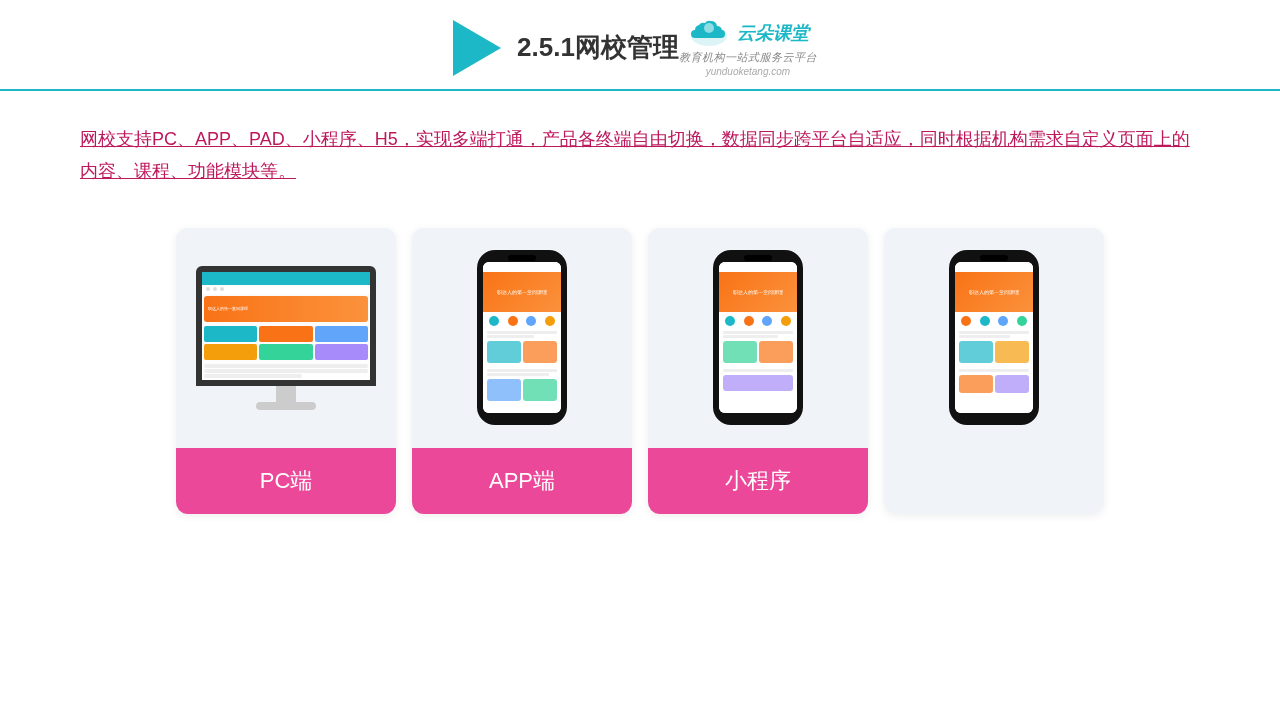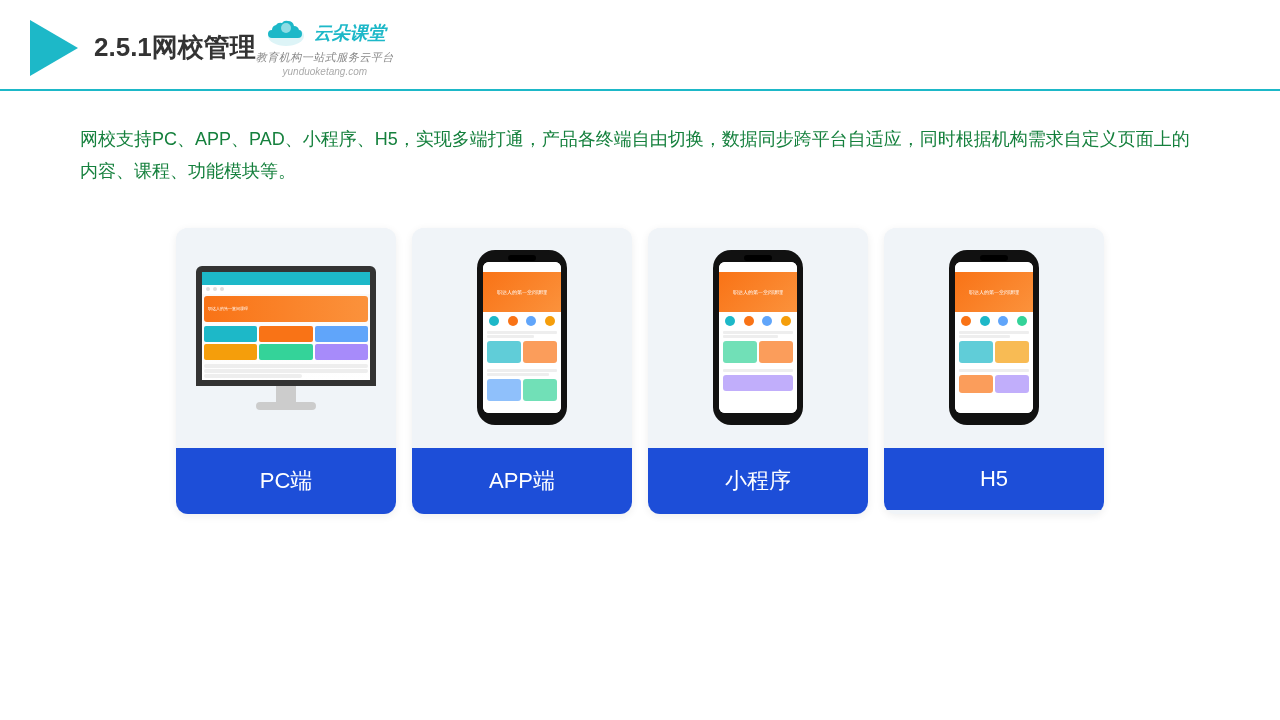--- a/index.html
+++ b/index.html
@@ -9,21 +9,21 @@
       background: #ffffff;
       font-family: 'Microsoft YaHei', 'PingFang SC', sans-serif;
       overflow: hidden;
       position: relative;
     }
 
     
     .header {
       display: flex;
       align-items: center;
-      justify-content: flex-start;
+      justify-content: center;
       padding: 18px 40px 12px 30px;
       border-bottom: 2px solid #1db8c8;
       position: relative;
     }
 
     .header-left {
       display: flex;
       align-items: center;
       gap: 16px;
     }
@@ -76,22 +76,23 @@
     .brand-url {
       font-size: 10px;
       color: #aaa;
       margin-top: 1px;
     }
 
     
     .description {
       padding: 32px 80px 20px 80px;
       font-size: 18px;
-      color: #15803d;
+      color: #be185d;
       line-height: 1.8;
+      text-decoration: underline;
     }
 
     
     .cards-container {
       display: flex;
       gap: 16px;
       padding: 20px 60px 30px 60px;
       justify-content: center;
     }
 
@@ -109,21 +110,21 @@
       height: 220px;
       display: flex;
       align-items: center;
       justify-content: center;
       padding: 16px;
       background: #f0f4f8;
       position: relative;
     }
 
     .card-label {
-      background: #1d4ed8;
+      background: #ec4899;
       color: white;
       text-align: center;
       font-size: 22px;
       font-weight: 500;
       padding: 18px 10px;
       border-radius: 0;
     }
 
     
     .pc-monitor {
@@ -505,16 +506,15 @@
             </div>
             <div class="phone-text-line" style="margin-top:4px"></div>
             <div class="phone-card-row">
               <div class="phone-card-item" style="background:#f97316;opacity:0.7;height:18px"></div>
               <div class="phone-card-item" style="background:#a78bfa;opacity:0.7;height:18px"></div>
             </div>
           </div>
         </div>
       </div>
     </div>
-    <div class="card-label">H5</div>
   </div>
 
 </div>
 
 </body></html>

